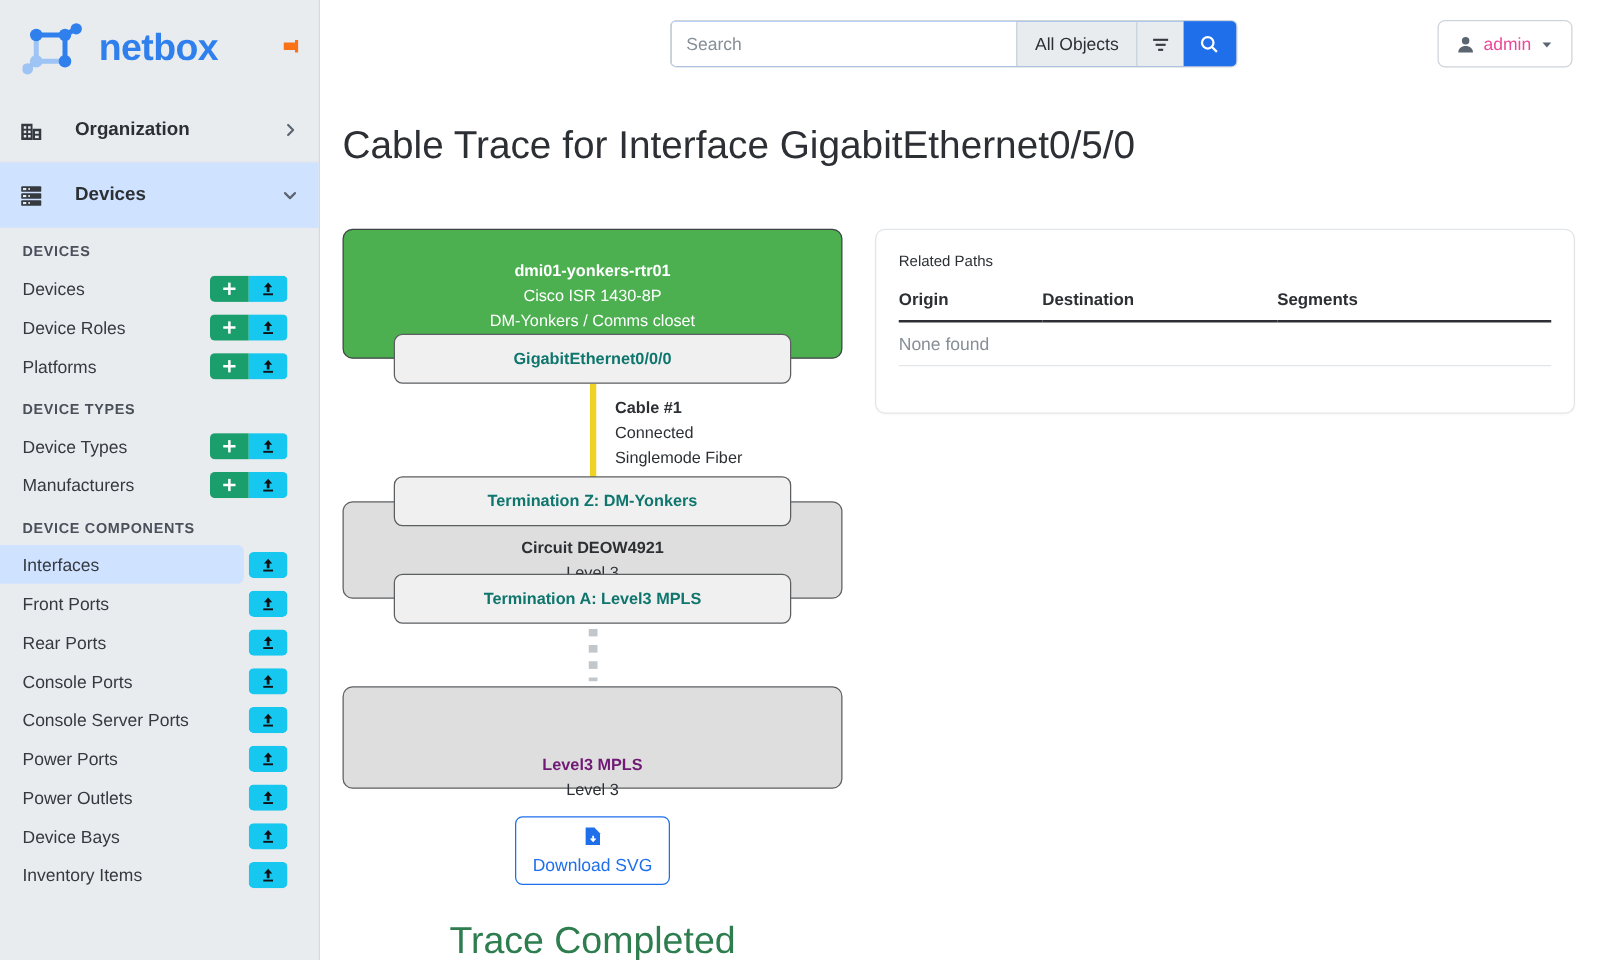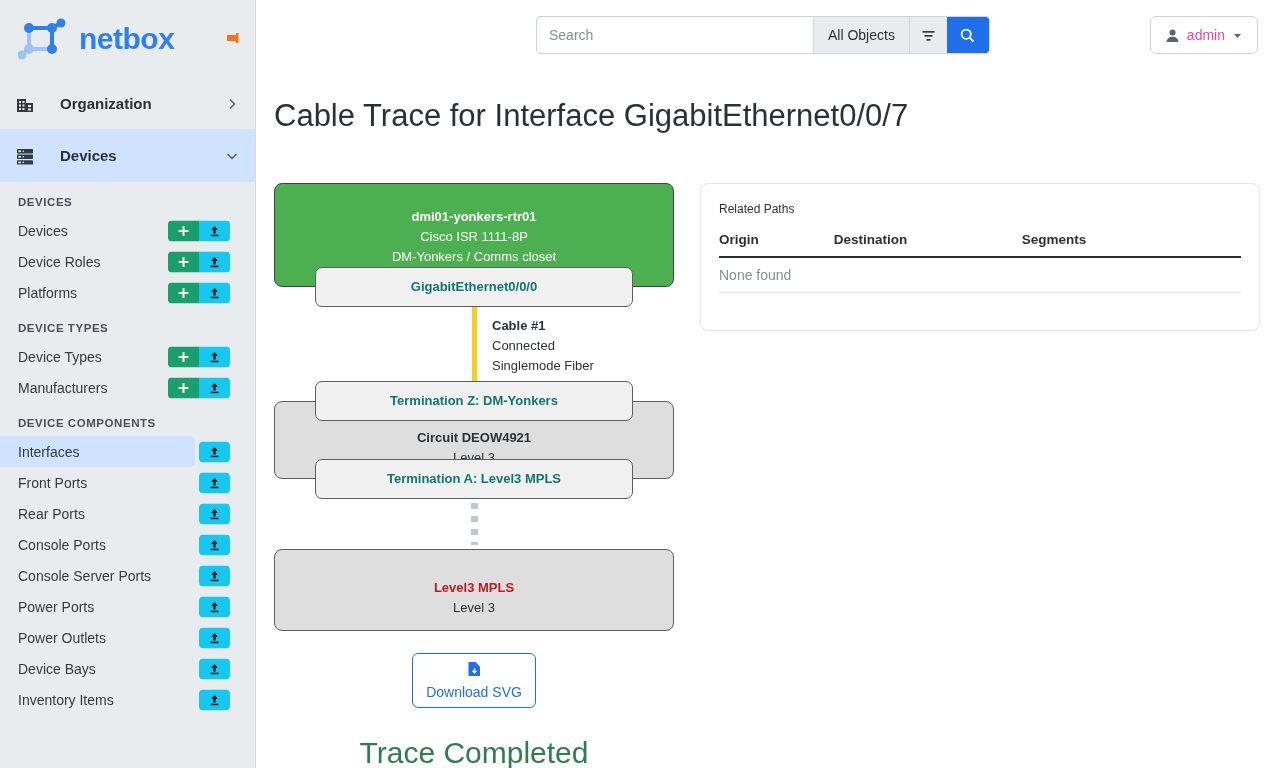--- a/index.html
+++ b/index.html
@@ -168,21 +168,21 @@
   .dot-line {
     position: absolute; left: 50%; top: 4px; height: 42px; width: 7px; margin-left: -3.5px;
     background-image: linear-gradient(#c2c7cc 6px, transparent 6px);
     background-size: 7px 13px; background-repeat: repeat-y;
   }
 
   .node-provider {
     background: #dedede; border: 1px solid #5c5f61; border-radius: 8px;
     height: 82px; text-align: center; padding-top: 28px;
   }
-  .node-provider .p-name { font-size: 13px; font-weight: 700; color: #b91c1c; line-height: 20px; }
+  .node-provider .p-name { font-size: 13px; font-weight: 700; color: #701a75; line-height: 20px; margin-top: 24px; }
   .node-provider .p-sub { font-size: 13px; color: #2c3034; line-height: 20px; }
 
   .dl-wrap { text-align: center; padding-top: 22px; }
   .dl-btn {
     display: inline-flex; align-items: center; gap: 7px;
     border: 1px solid #1f6feb; color: #1f6feb; background: #fff;
     border-radius: 6px; padding: 7px 13px; font-size: 14px; cursor: pointer;
     font-family: "Liberation Sans", sans-serif;
     flex-direction: column;
   }
@@ -522,29 +522,29 @@
           <circle cx="7.5" cy="4.6" r="3" fill="#5a6570"></circle>
           <path d="M1.6 14c0-3.3 2.6-5.3 5.9-5.3s5.9 2 5.9 5.3z" fill="#5a6570"></path>
         </svg>
         <span>admin</span>
         <svg width="11" height="11" viewBox="0 0 11 11">
           <path d="M2 4 L5.5 8 L9 4 Z" fill="#5a6570"></path>
         </svg>
       </div>
     </div>
 
-    <h1 class="page-title">Cable Trace for Interface GigabitEthernet0/0/7</h1>
+    <h1 class="page-title">Cable Trace for Interface GigabitEthernet0/5/0</h1>
 
     <div class="content">
 
       <div class="trace">
 
         <div class="node-device">
           <div class="d-name">dmi01-yonkers-rtr01</div>
-          <div class="d-sub">Cisco ISR 1111-8P</div>
+          <div class="d-sub">Cisco ISR 1430-8P</div>
           <div class="d-sub">DM-Yonkers / Comms closet</div>
         </div>
 
         <div class="term-box">
           <span>GigabitEthernet0/0/0</span>
         </div>
 
         <div class="cable-seg">
           <div class="cable-line"></div>
           <div class="cable-info">

